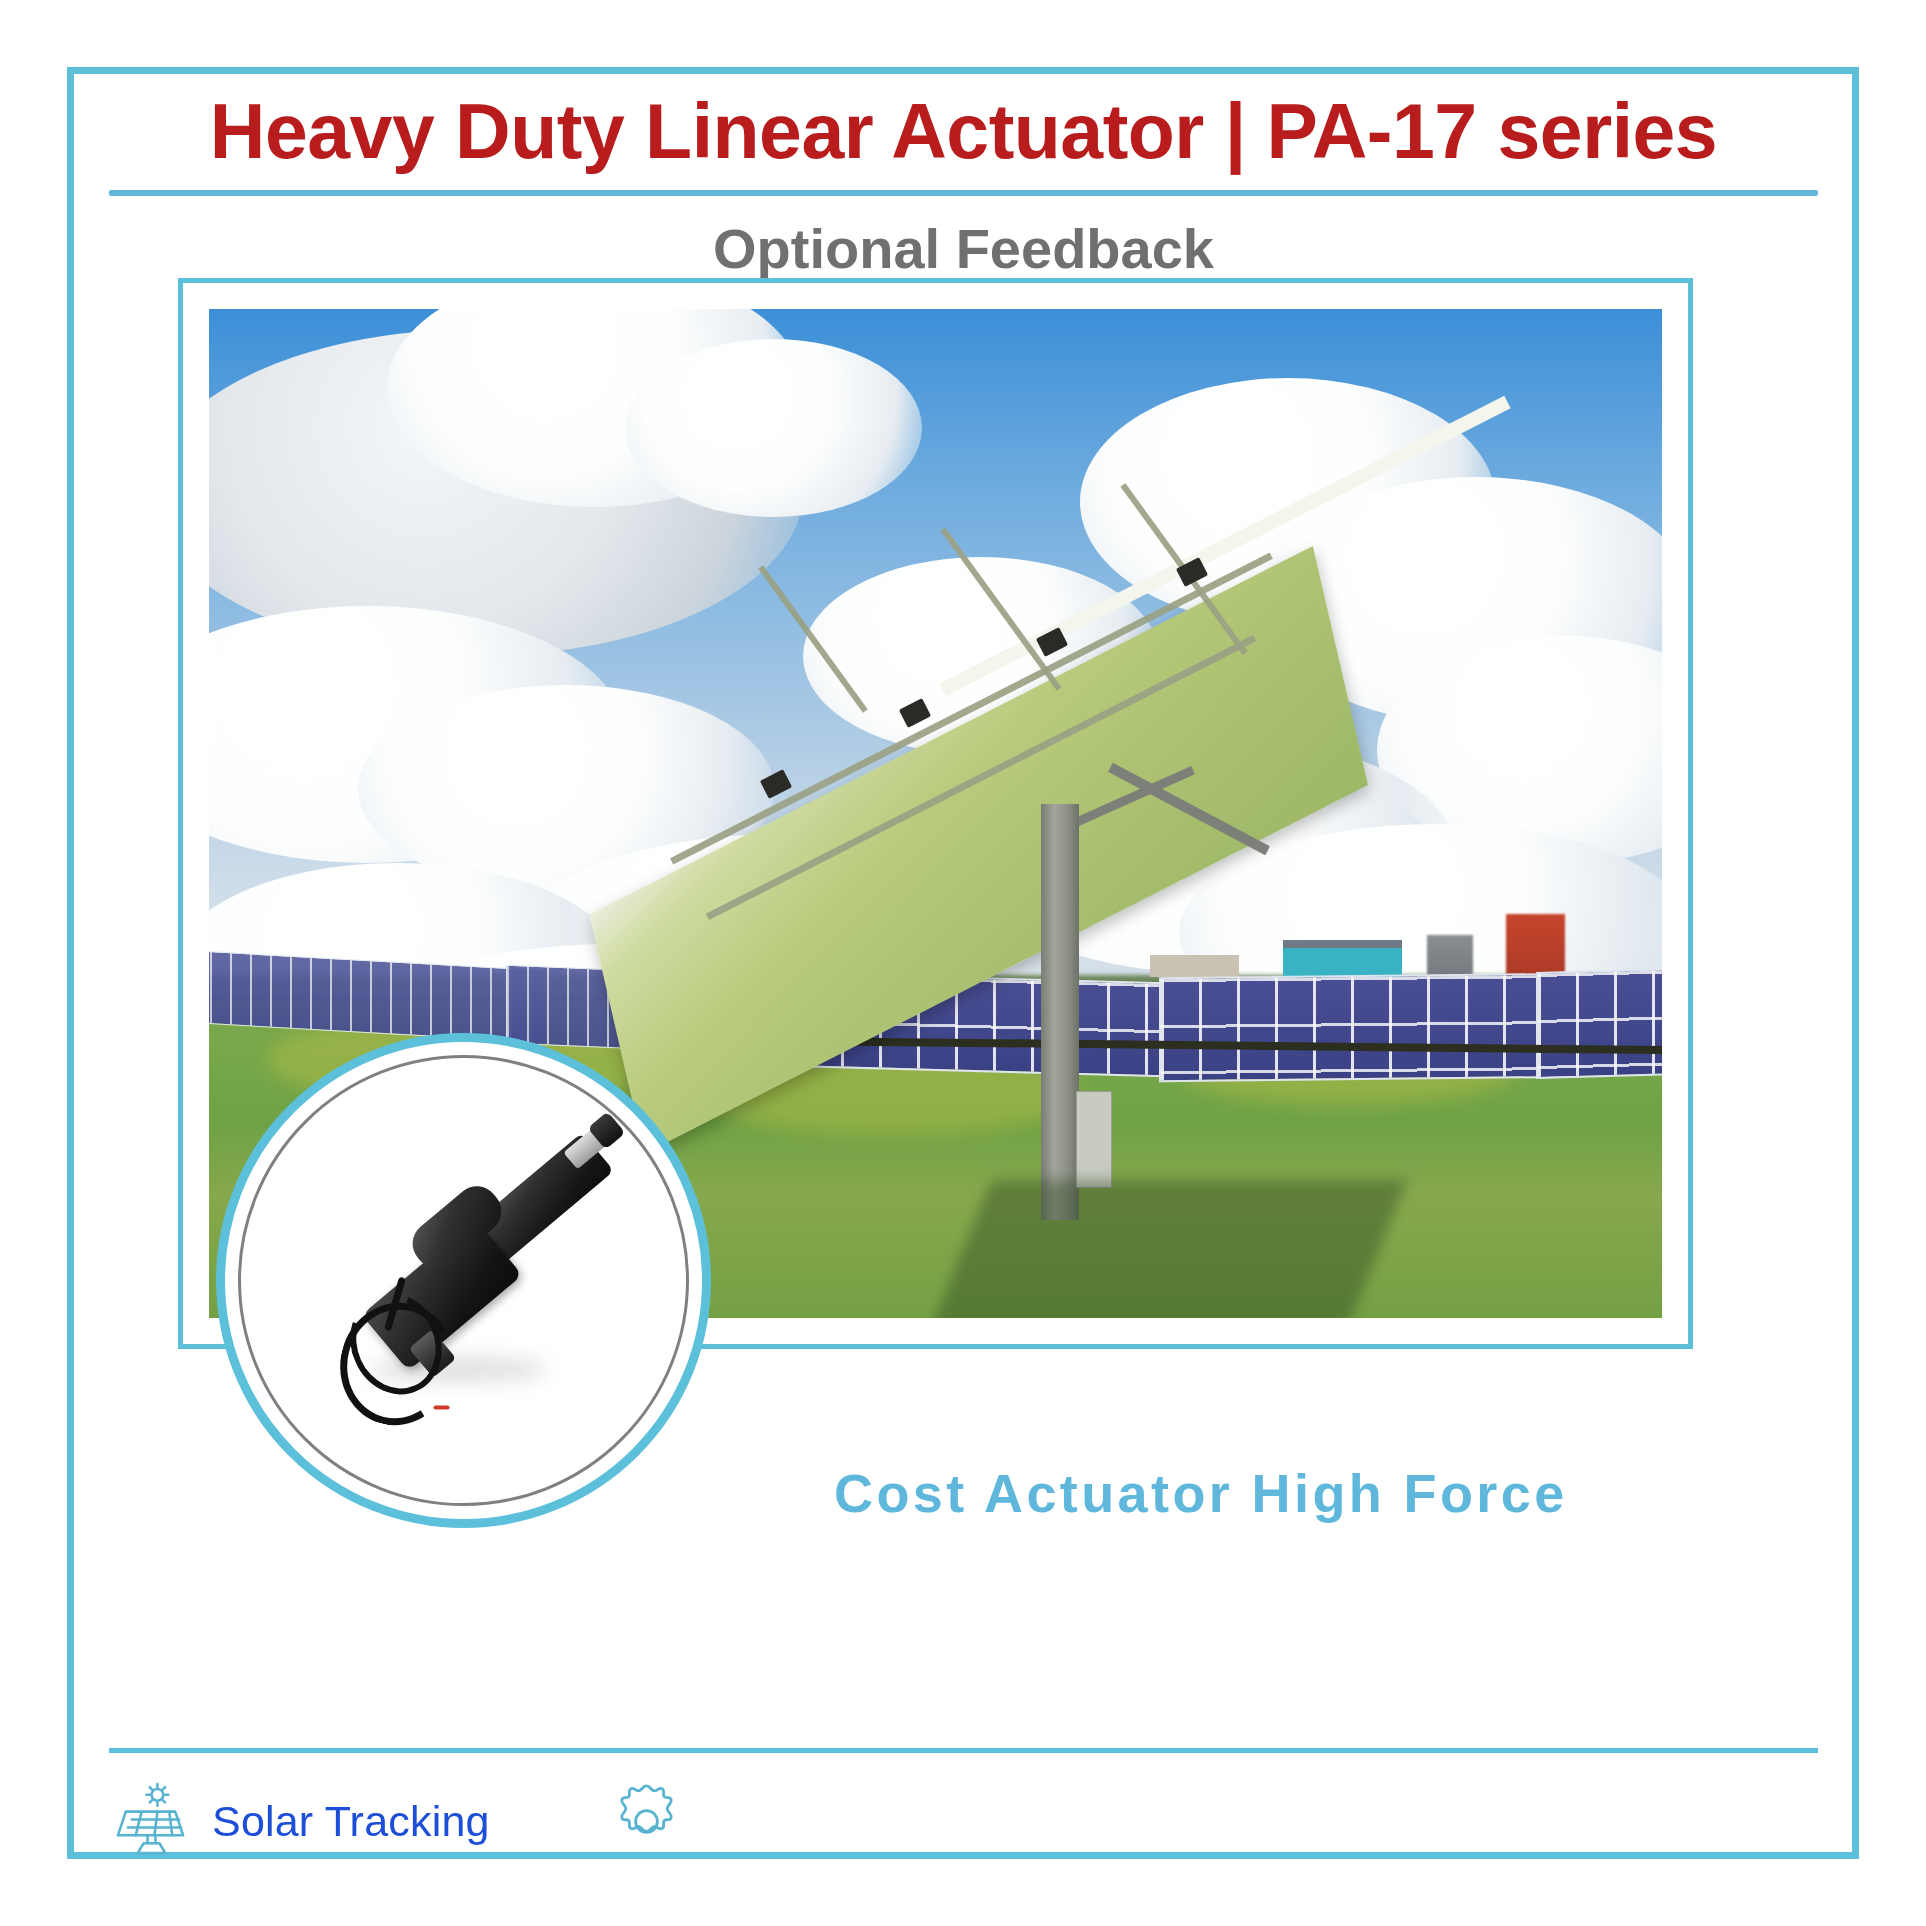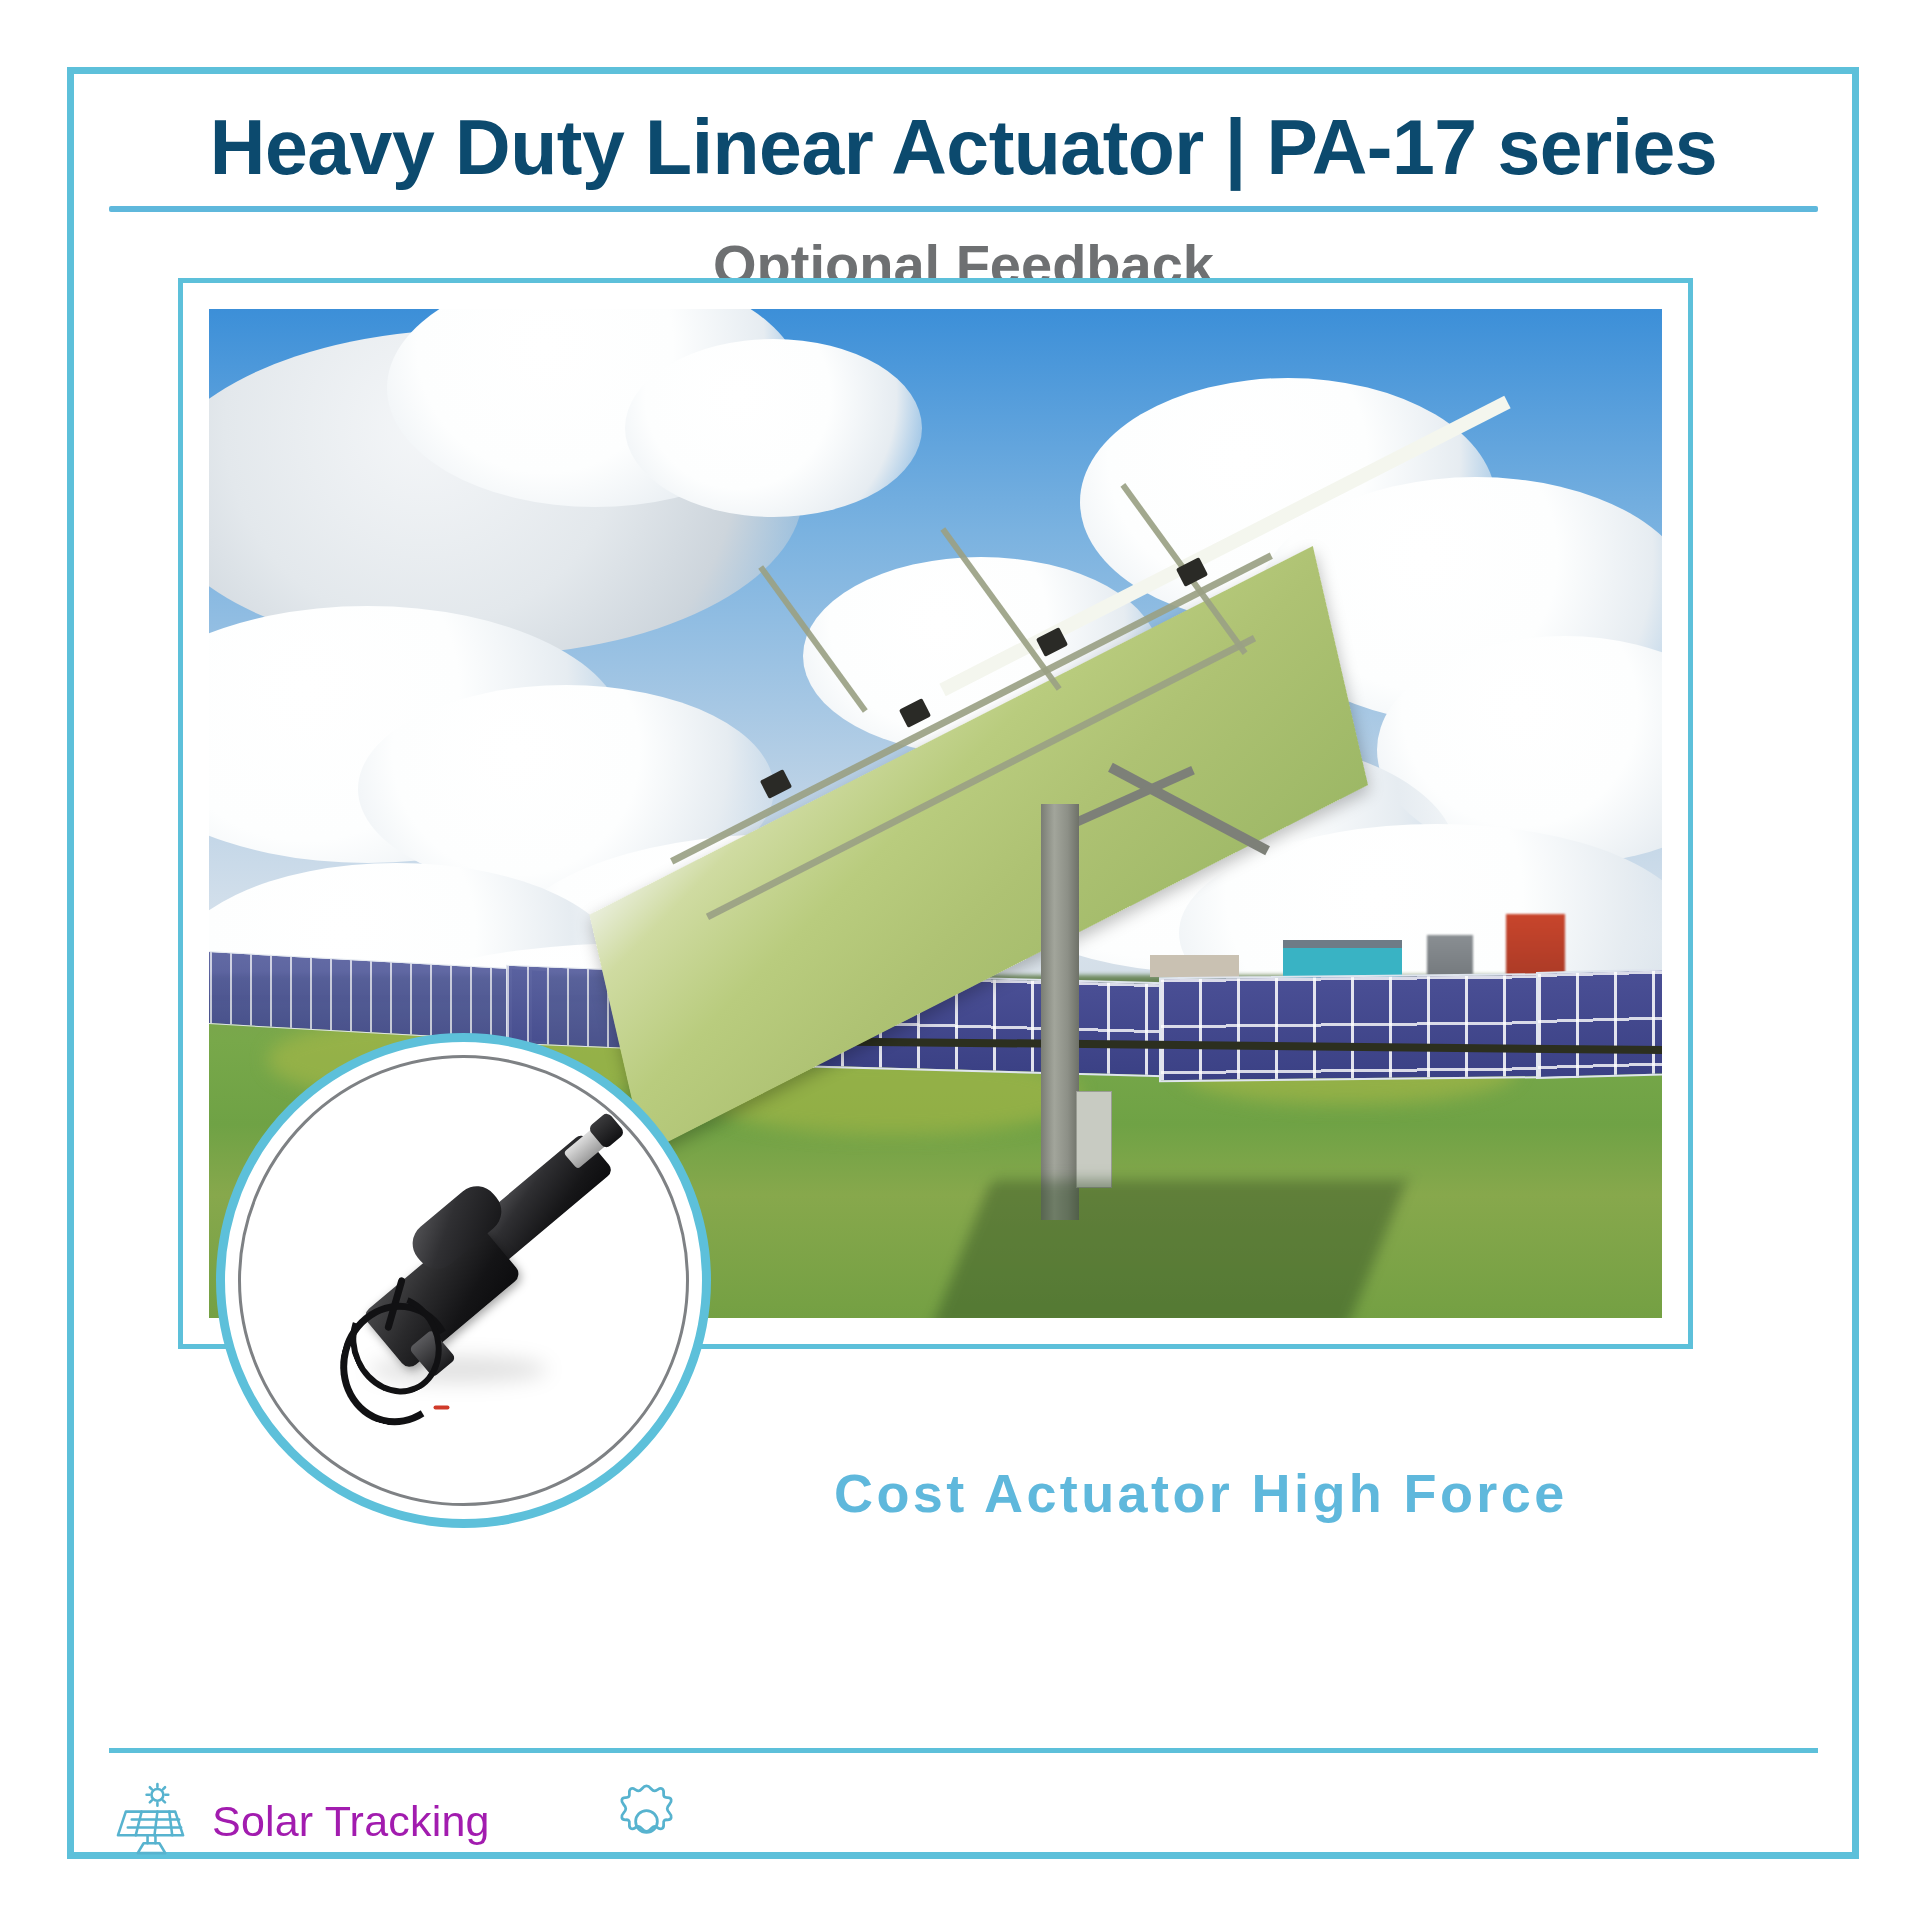--- a/index.html
+++ b/index.html
@@ -38,25 +38,25 @@
   .header {
     position: absolute;
     left: 109px;
     top: 91px;
     width: 1709px;
     text-align: center;
   }
   .main-title {
     font-size: 77px;
     font-weight: bold;
-    color: #0c4a6e;
+    color: #b91c1c;
     letter-spacing: -0.5px;
     line-height: 1.05;
     white-space: nowrap;
-    margin: 16px;
+    margin: 0;
   }
   .title-rule {
     margin: 18px auto 0 auto;
     width: 1709px;
     height: 6px;
     background: #5fb8dc;
     border-radius: 2px;
   }
   .sub-title {
     margin-top: 24px;
@@ -389,21 +389,21 @@
   .feature-icon {
     flex: 0 0 auto;
     width: 85px;
     height: 85px;
     display: flex;
     align-items: center;
     justify-content: center;
   }
   .feature-label {
     font-size: 43px;
-    color: #a21caf;
+    color: #1d4ed8;
     letter-spacing: 0.2px;
     white-space: nowrap;
   }
 </style>
 </head>
 <body>
 
 <div class="page">
 
   <div class="outer-frame"></div>

